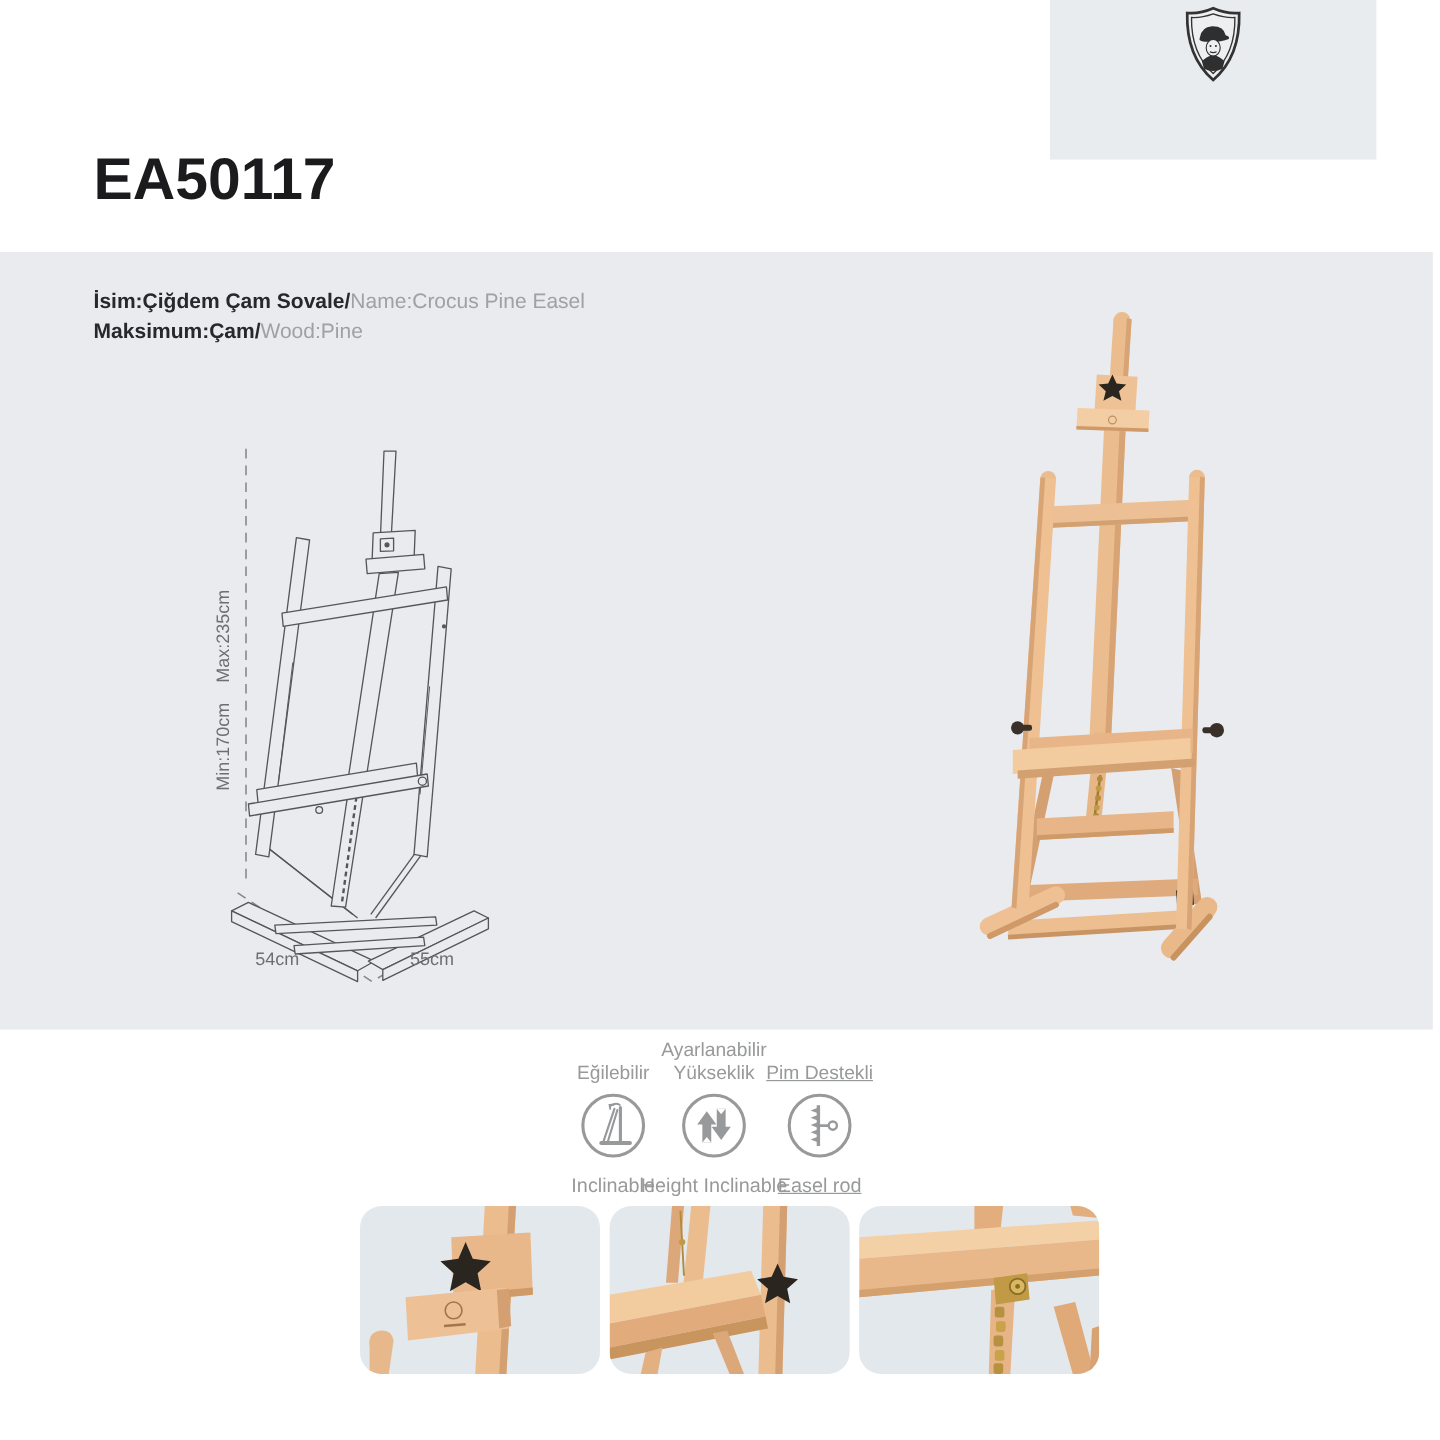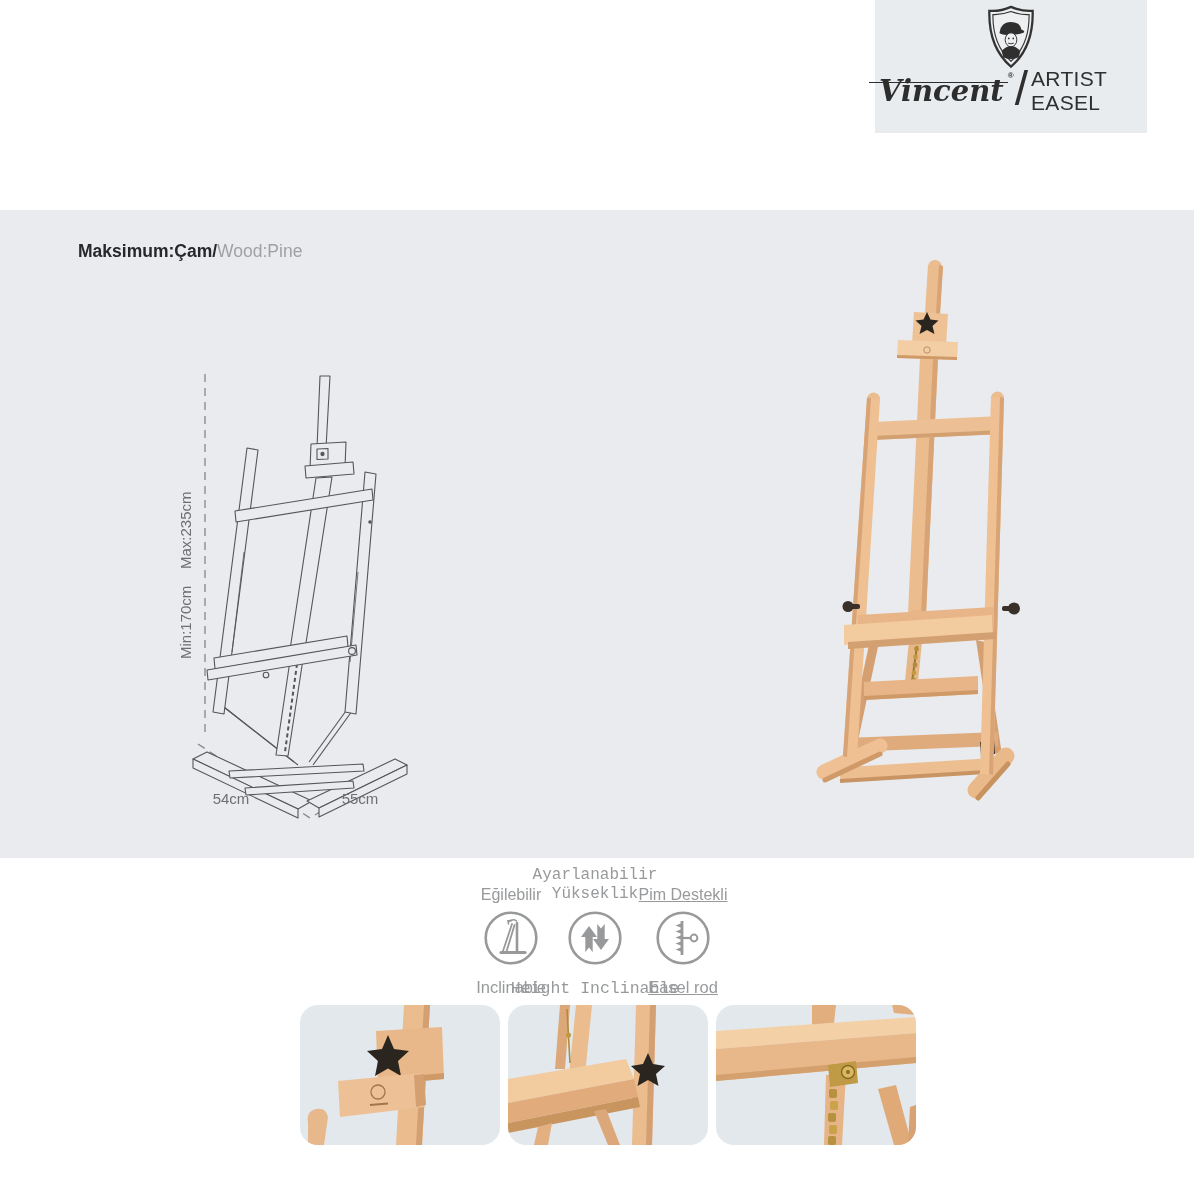--- a/index.html
+++ b/index.html
@@ -35,21 +35,21 @@
   
   .drawing{position:absolute;left:160px;top:362px;}
   .photo{position:absolute;left:780px;top:250px;}
 
   
   .feature{position:absolute;width:190px;text-align:center;color:#97999b;}
   .feature .tr{font-size:16px;line-height:19px;height:38px;display:flex;flex-direction:column;justify-content:flex-end;}
   .feature .circle{margin:6px auto 0;width:56px;height:56px;}
   .feature .en{font-size:16.5px;margin-top:8px;}
   .f1{left:416px;top:866px;}
-  .f2{left:500px;top:866px;font-family:Liberation Mono, monospace;}
+  .f2{left:500px;top:866px;}
   .f3{left:588px;top:866px;text-decoration:underline;}
 
   
   .card{position:absolute;top:1005px;width:200px;height:140px;border-radius:18px;
         background:#e3e8ec;overflow:hidden;}
   .c1{left:300px;} .c2{left:508px;} .c3{left:716px;}
 </style>
 </head>
 <body>
 
@@ -61,33 +61,30 @@
       <path d="M30,7 C37,9.5 43.5,10.5 49.2,10.2 C49.5,28 44.6,46.5 30,59.8 C15.4,46.5 10.5,28 10.8,10.2 C16.5,10.5 23,9.5 30,7 Z" fill="none" stroke="#333" stroke-width="1.2"></path>
       <g>
         <path d="M18,28.5 Q19.5,18.5 29,18 Q39.5,17.8 41,26 Q45,27 43.8,29.2 Q36,32.4 22.5,31.6 Q16.8,30.8 18,28.5 Z" fill="#2f2f2f"></path>
         <ellipse cx="30" cy="37" rx="6.2" ry="7.4" fill="#edeff1" stroke="#2f2f2f" stroke-width="1"></ellipse>
         <circle cx="27.6" cy="35.5" r="0.9" fill="#2f2f2f"></circle>
         <circle cx="32.4" cy="35.5" r="0.9" fill="#2f2f2f"></circle>
         <path d="M27,40.5 Q30,42 33,40.5" fill="none" stroke="#2f2f2f" stroke-width="1"></path>
         <path d="M20,49 Q25,43.5 30,44 Q35,43.5 40,49 L38.2,55.5 Q30,59.5 21.8,55.5 Z" fill="#2f2f2f"></path>
       </g>
     </svg>
-    <div class="logo-row">
-      <span class="brand-script">
-        <span>Vincent</span><span class="brand-reg">®</span>
-      </span>
-      <span class="logo-slash">/</span>
-      <span class="logo-division">ARTIST EASEL</span>
-    </div>
-  </div>
-
+  </div>
+
+  <div class="product-code">EA50117</div>
 
   <div class="panel"></div>
 
   <div class="specs">
+    <p class="spec-line">
+      <span class="spec-tr">İsim:Çiğdem Çam Sovale/</span><span class="spec-en">Name:Crocus Pine Easel</span>
+    </p>
     <p class="spec-line">
       <span class="spec-tr">Maksimum:Çam/</span><span class="spec-en">Wood:Pine</span>
     </p>
   </div>
 
   <svg class="drawing" width="280" height="462" viewBox="0 0 280 462">
 
     <g stroke="#85878a" stroke-width="1.3" fill="none" stroke-dasharray="8 6">
       <path d="M45,12 V372"></path>
       <path d="M38,382 L150,456 L236,404"></path>

